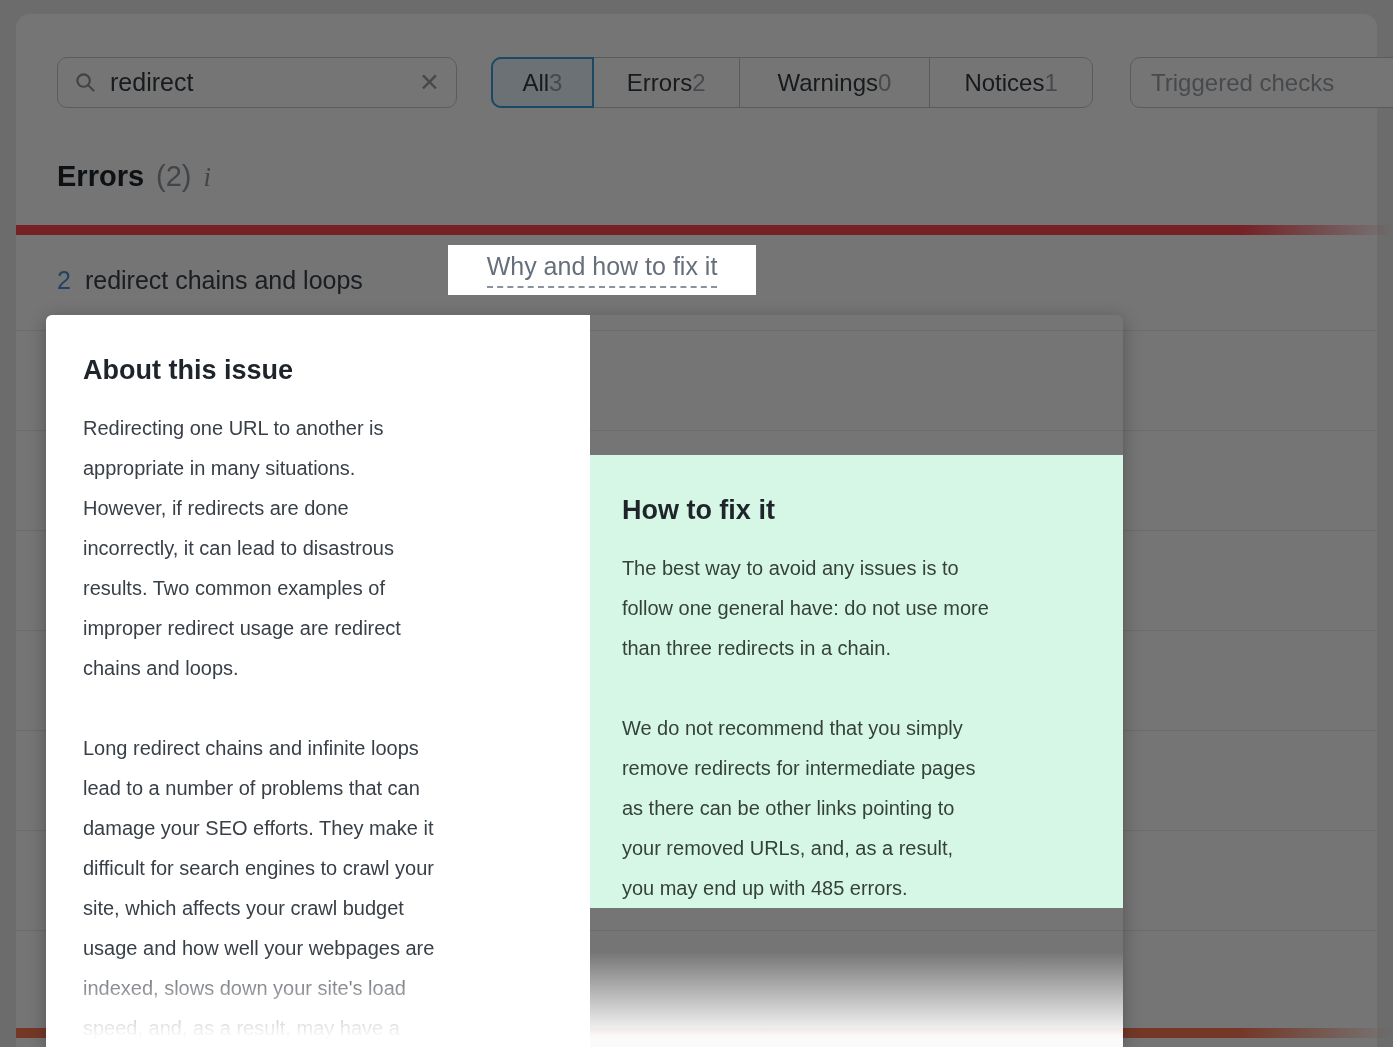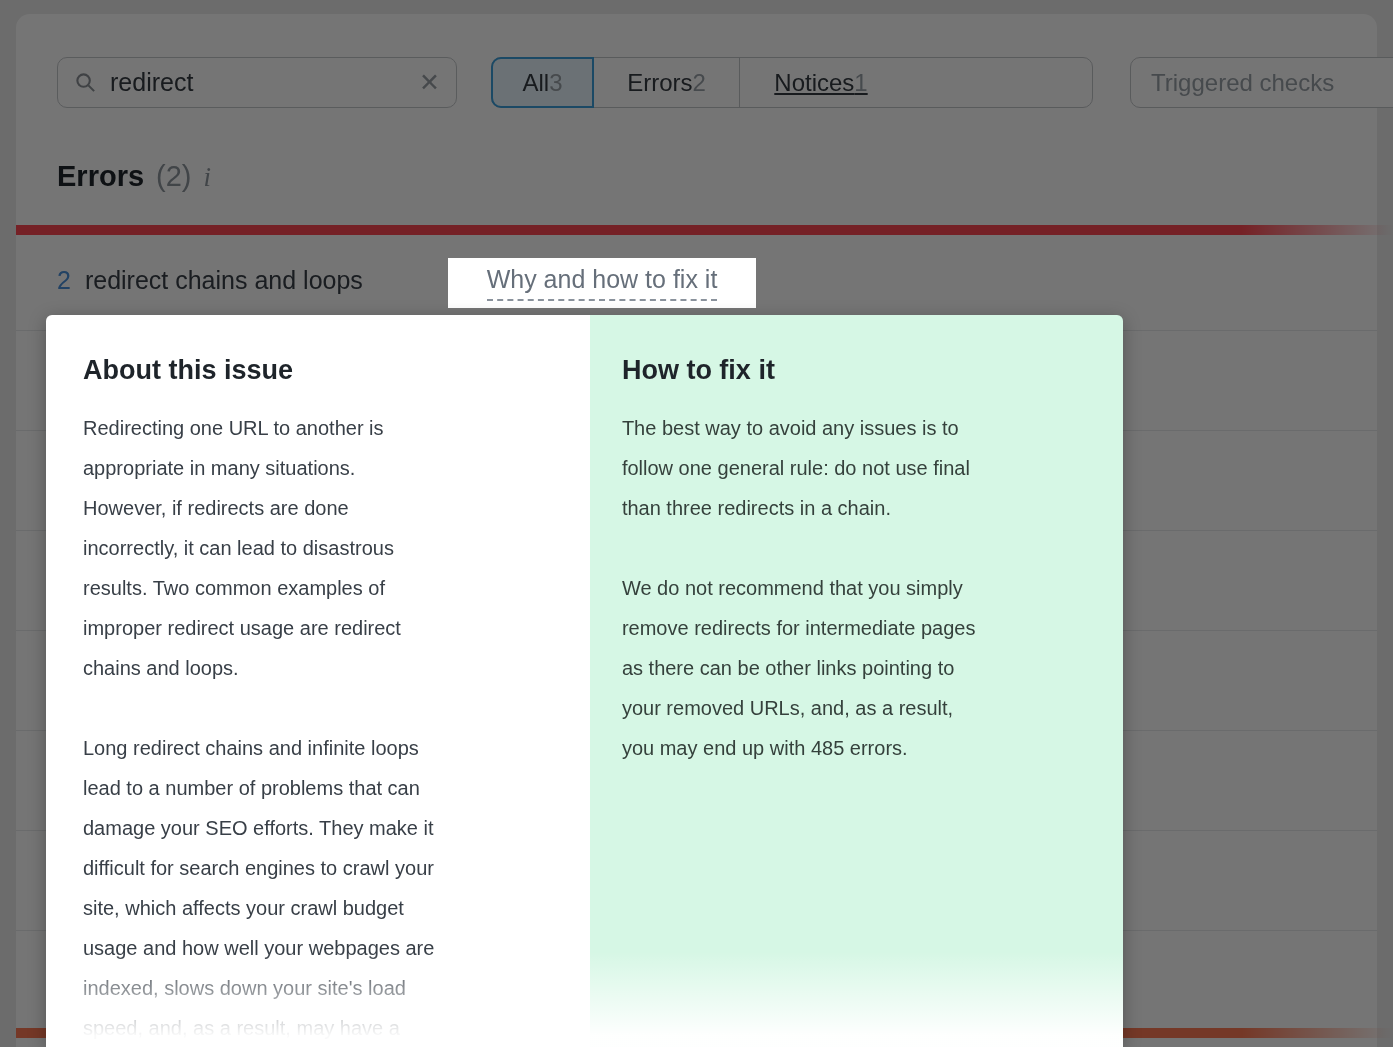--- a/index.html
+++ b/index.html
@@ -30,21 +30,21 @@
 
   .tabs {
     position:absolute; left:491px; top:57px; width:602px; height:51px;
     background:#fff; border:1px solid #c3c6c9; border-radius:10px;
     display:flex; align-items:stretch;
   }
   .tab {
     display:flex; align-items:center; justify-content:center; 
     font-size:24px; color:#363c43; border-right:1px solid #c3c6c9; cursor:pointer;
   }
-  .tab:last-child { border-right:none;text-decoration:underline; }
+  .tab:last-child { border-right:none; }
   .tab .count { color:#9aa1a8; }
   .tab.selected {
     background:#e9f6fe; border:2px solid #3b9fdd; border-radius:10px 0 0 10px;
     margin:-1px 0 -1px -1px;
   }
   .tab-all { width:103px; } .tab-errors { width:146px; }
   .tab-warnings { width:191px; } .tab-notices { width:162px; }
 
   .triggered {
     position:absolute; left:1130px; top:57px; width:300px; height:51px;
@@ -86,32 +86,33 @@
   .orange-line {
     position:absolute; left:16px; top:1028px; width:1377px; height:10px;
     background:linear-gradient(to right, #ff7a55 0%, #ff7a55 89%, rgba(255,122,85,0) 100%);
   }
 
   
   .dim-overlay { position:absolute; inset:0; background:rgba(0,0,0,0.54); z-index:10; }
 
   
   .why-link {
-    position:absolute; left:448px; top:258px; width:308px; height:50px;
+    position:absolute; left:448px; top:245px; width:308px; height:50px;
     background:#ffffff; z-index:20;
     display:flex; align-items:center; justify-content:center; cursor:pointer;
   }
   .why-link span {
     font-size:25px; color:#666f7a;
     border-bottom:2px dashed #8a929c; padding-bottom:5px;
   }
   .popup {
     position:absolute; left:46px; top:315px; width:1077px; height:732px;
     z-index:20; display:flex; border-radius:6px 6px 0 0; overflow:hidden;
     box-shadow:0 4px 18px rgba(0,0,0,0.28);
+    align-items:center;
   }
   .popup-left  { width:604px; background:#ffffff; padding:40px 32px 0 37px; }
   .popup-right { width:593px; background:#d6f7e5; padding:40px 28px 0 32px; }
   .popup h2 { font-size:27px; font-weight:bold; color:#1e242a; margin-bottom:22px; }
   .popup p {
     font-size:20px; line-height:40px; color:#383f47; white-space:pre-line;
   }
   .popup-right p { color:#35413c; }
   .popup p + p { margin-top:40px; }
   .popup-fade {
@@ -139,20 +140,24 @@
   </div>
 
   <div class="tabs">
     <div class="tab tab-all selected">
       <span>All</span>
       <span class="count">3</span>
     </div>
     <div class="tab tab-errors">
       <span>Errors</span>
       <span class="count">2</span>
+    </div>
+    <div class="tab tab-warnings">
+      <span>Warnings</span>
+      <span class="count">0</span>
     </div>
     <div class="tab tab-notices">
       <span>Notices</span>
       <span class="count">1</span>
     </div>
   </div>
 
   <div class="triggered">
     <span>Triggered checks</span>
     <span class="fade-cover"></span>
@@ -195,21 +200,21 @@
 damage your SEO efforts. They make it
 difficult for search engines to crawl your
 site, which affects your crawl budget
 usage and how well your webpages are
 indexed, slows down your site's load
 speed, and, as a result, may have a</p>
     </div>
     <div class="popup-right">
       <h2>How to fix it</h2>
       <p>The best way to avoid any issues is to
-follow one general rule: do not use final
+follow one general have: do not use more
 than three redirects in a chain.</p>
       <p>We do not recommend that you simply
 remove redirects for intermediate pages
 as there can be other links pointing to
 your removed URLs, and, as a result,
 you may end up with 485 errors.</p>
     </div>
     <div class="popup-fade"></div>
   </div>
 

